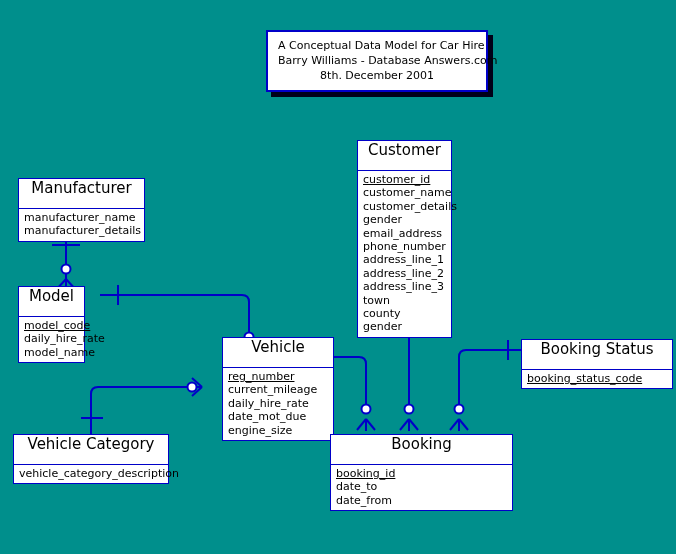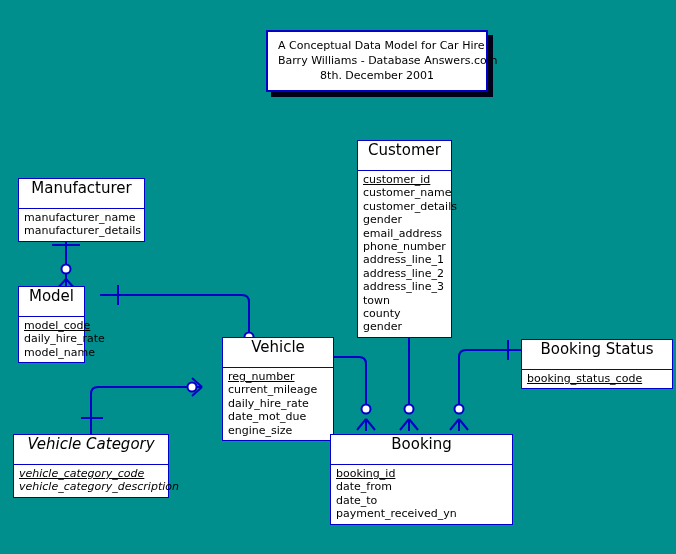--- a/index.html
+++ b/index.html
@@ -141,24 +141,23 @@
 
   <div class="entity" style="left:18px;top:286px;width:67px;">
     <div class="ent-title">Model</div>
     <div class="attrs">
       <div class="attr pk">model_code</div>
       <div class="attr">daily_hire_rate</div>
       <div class="attr">model_name</div>
     </div>
   </div>
 
-  <div class="entity" style="left:13px;top:434px;width:156px;font-style:italic;">
+  <div class="entity" style="left:13px;top:434px;width:156px;">
     <div class="ent-title">Vehicle Category</div>
     <div class="attrs">
-      <div class="attr pk">vehicle_category_code</div>
       <div class="attr">vehicle_category_description</div>
     </div>
   </div>
 
   <div class="entity" style="left:202px;top:337px;width:112px;margin-left:20px;">
     <div class="ent-title">Vehicle</div>
     <div class="attrs">
       <div class="attr pk">reg_number</div>
       <div class="attr">current_mileage</div>
       <div class="attr">daily_hire_rate</div>
@@ -189,19 +188,18 @@
     <div class="ent-title">Booking Status</div>
     <div class="attrs">
       <div class="attr pk">booking_status_code</div>
     </div>
   </div>
 
   <div class="entity" style="left:330px;top:434px;width:183px;">
     <div class="ent-title">Booking</div>
     <div class="attrs">
       <div class="attr pk">booking_id</div>
+      <div class="attr">date_to</div>
       <div class="attr">date_from</div>
-      <div class="attr">date_to</div>
-      <div class="attr">payment_received_yn</div>
     </div>
   </div>
 
 </div>
 
 </body></html>

